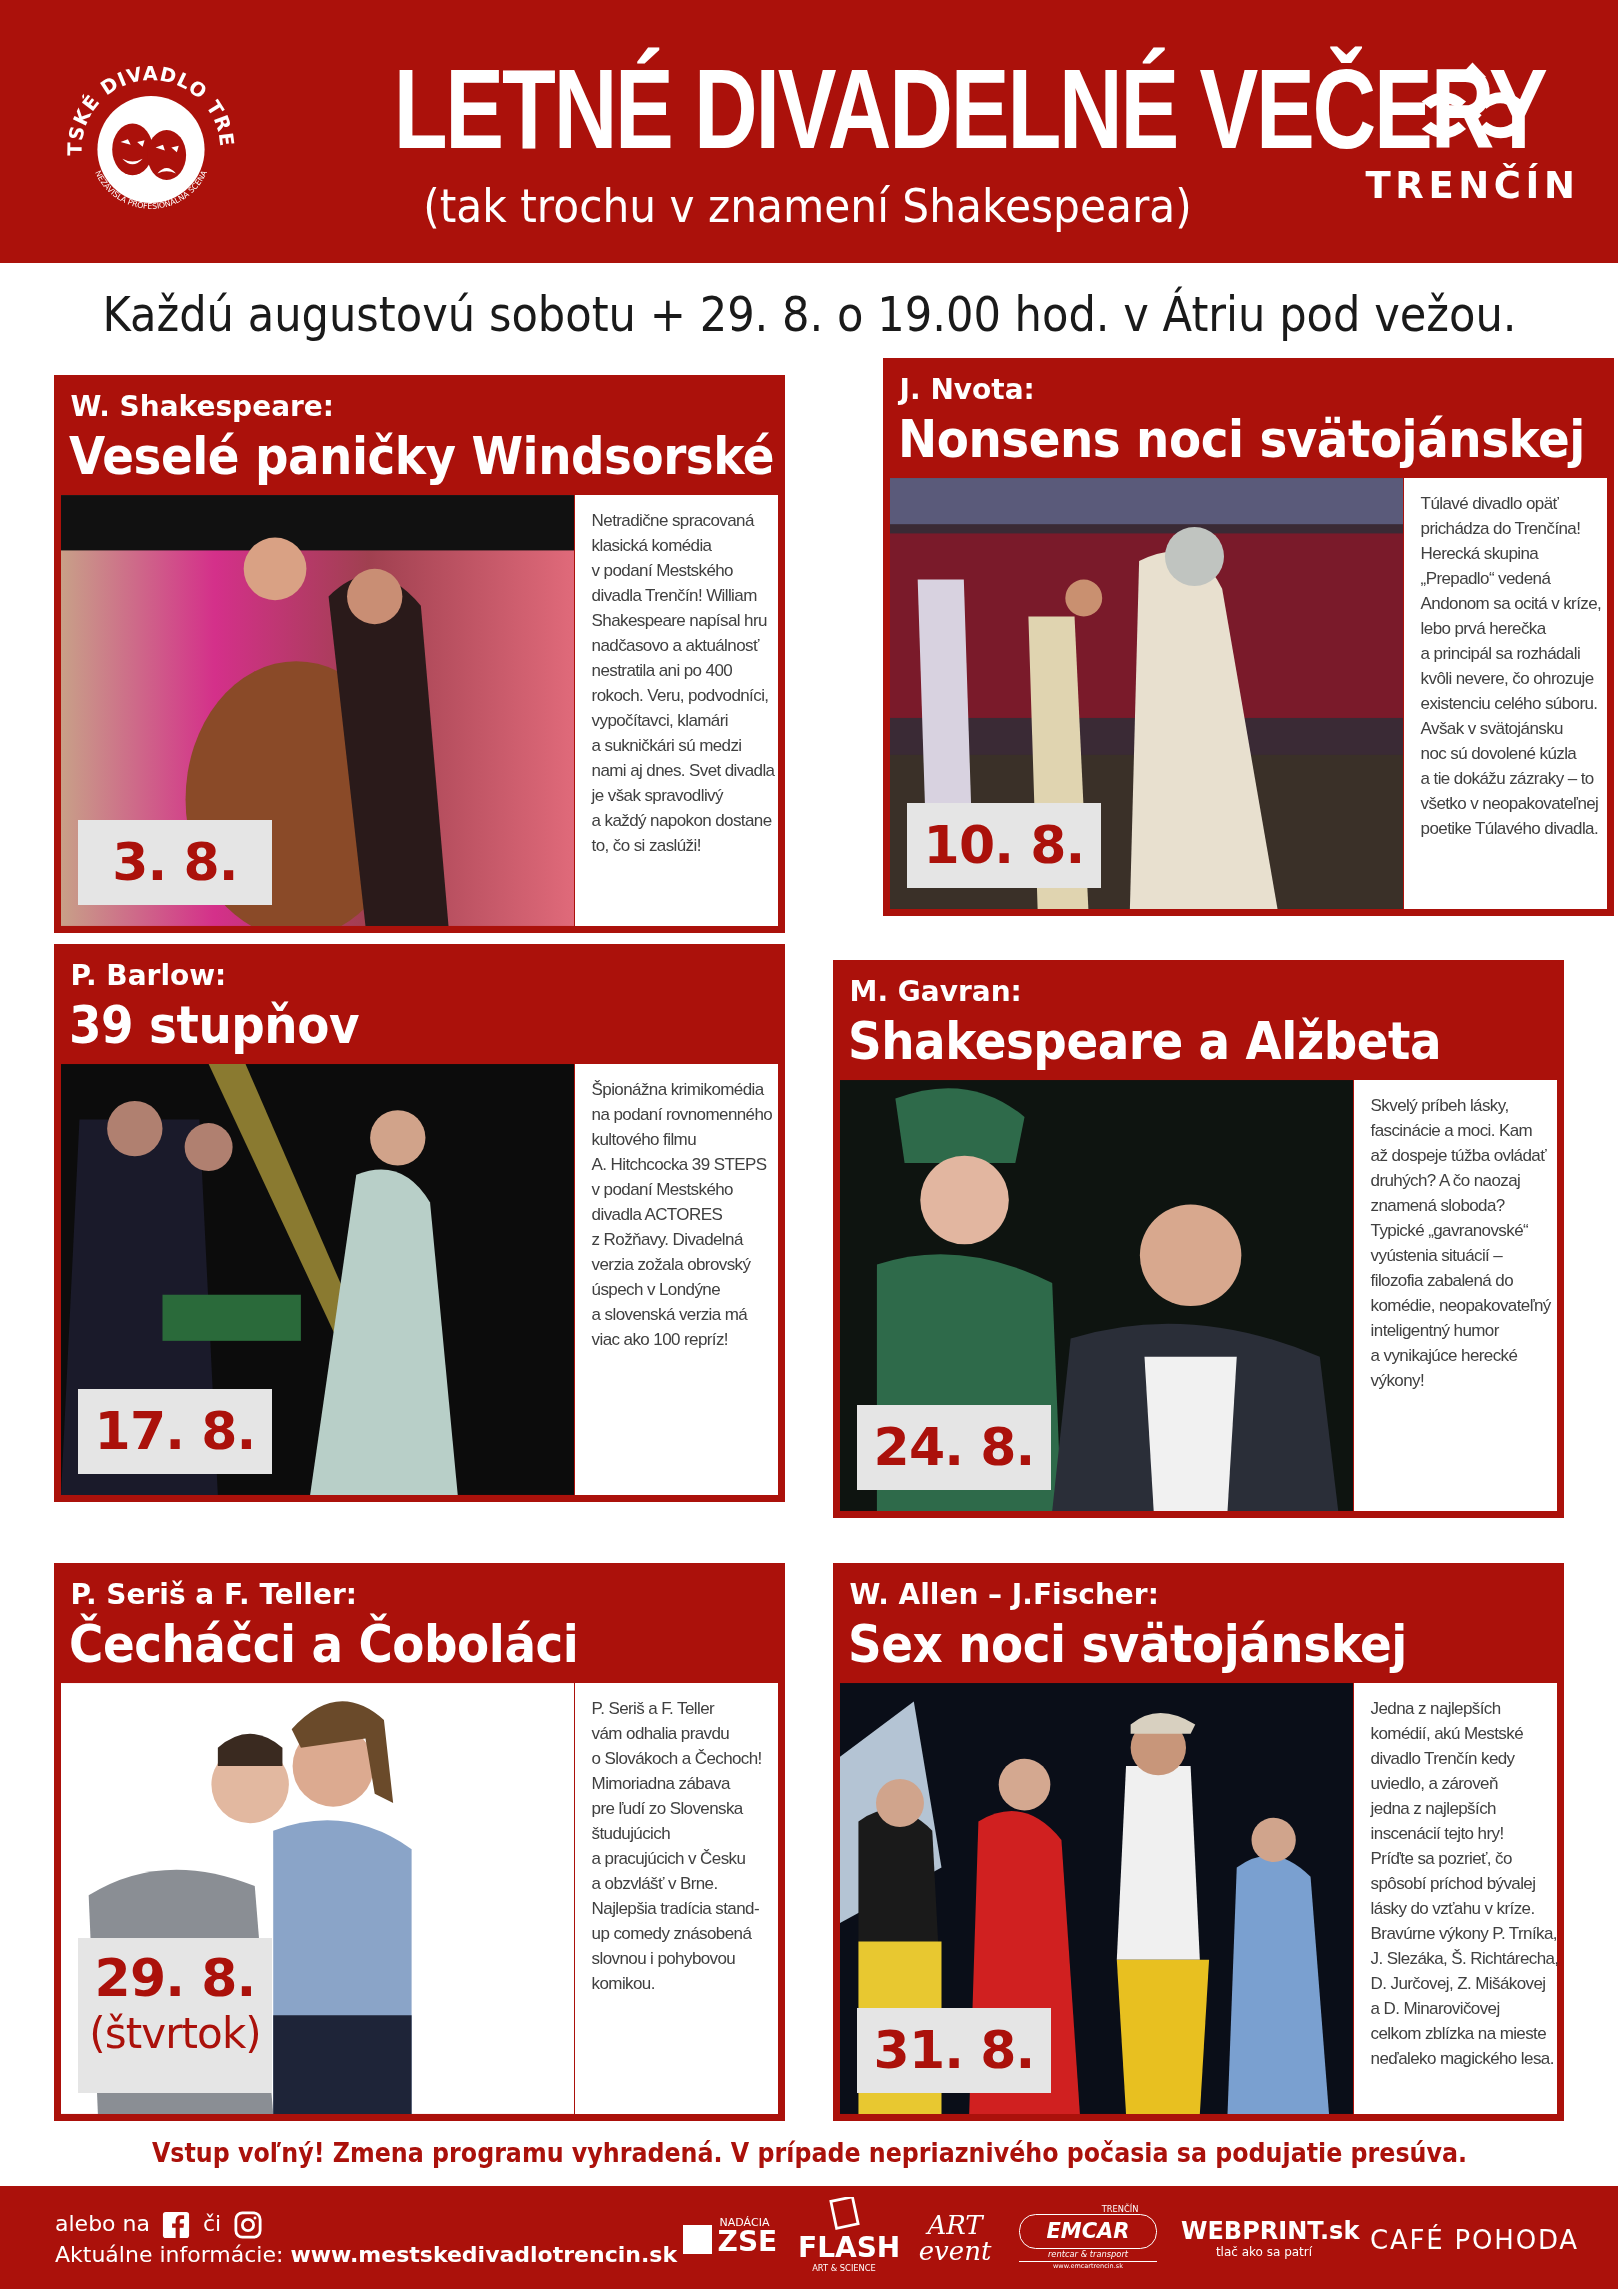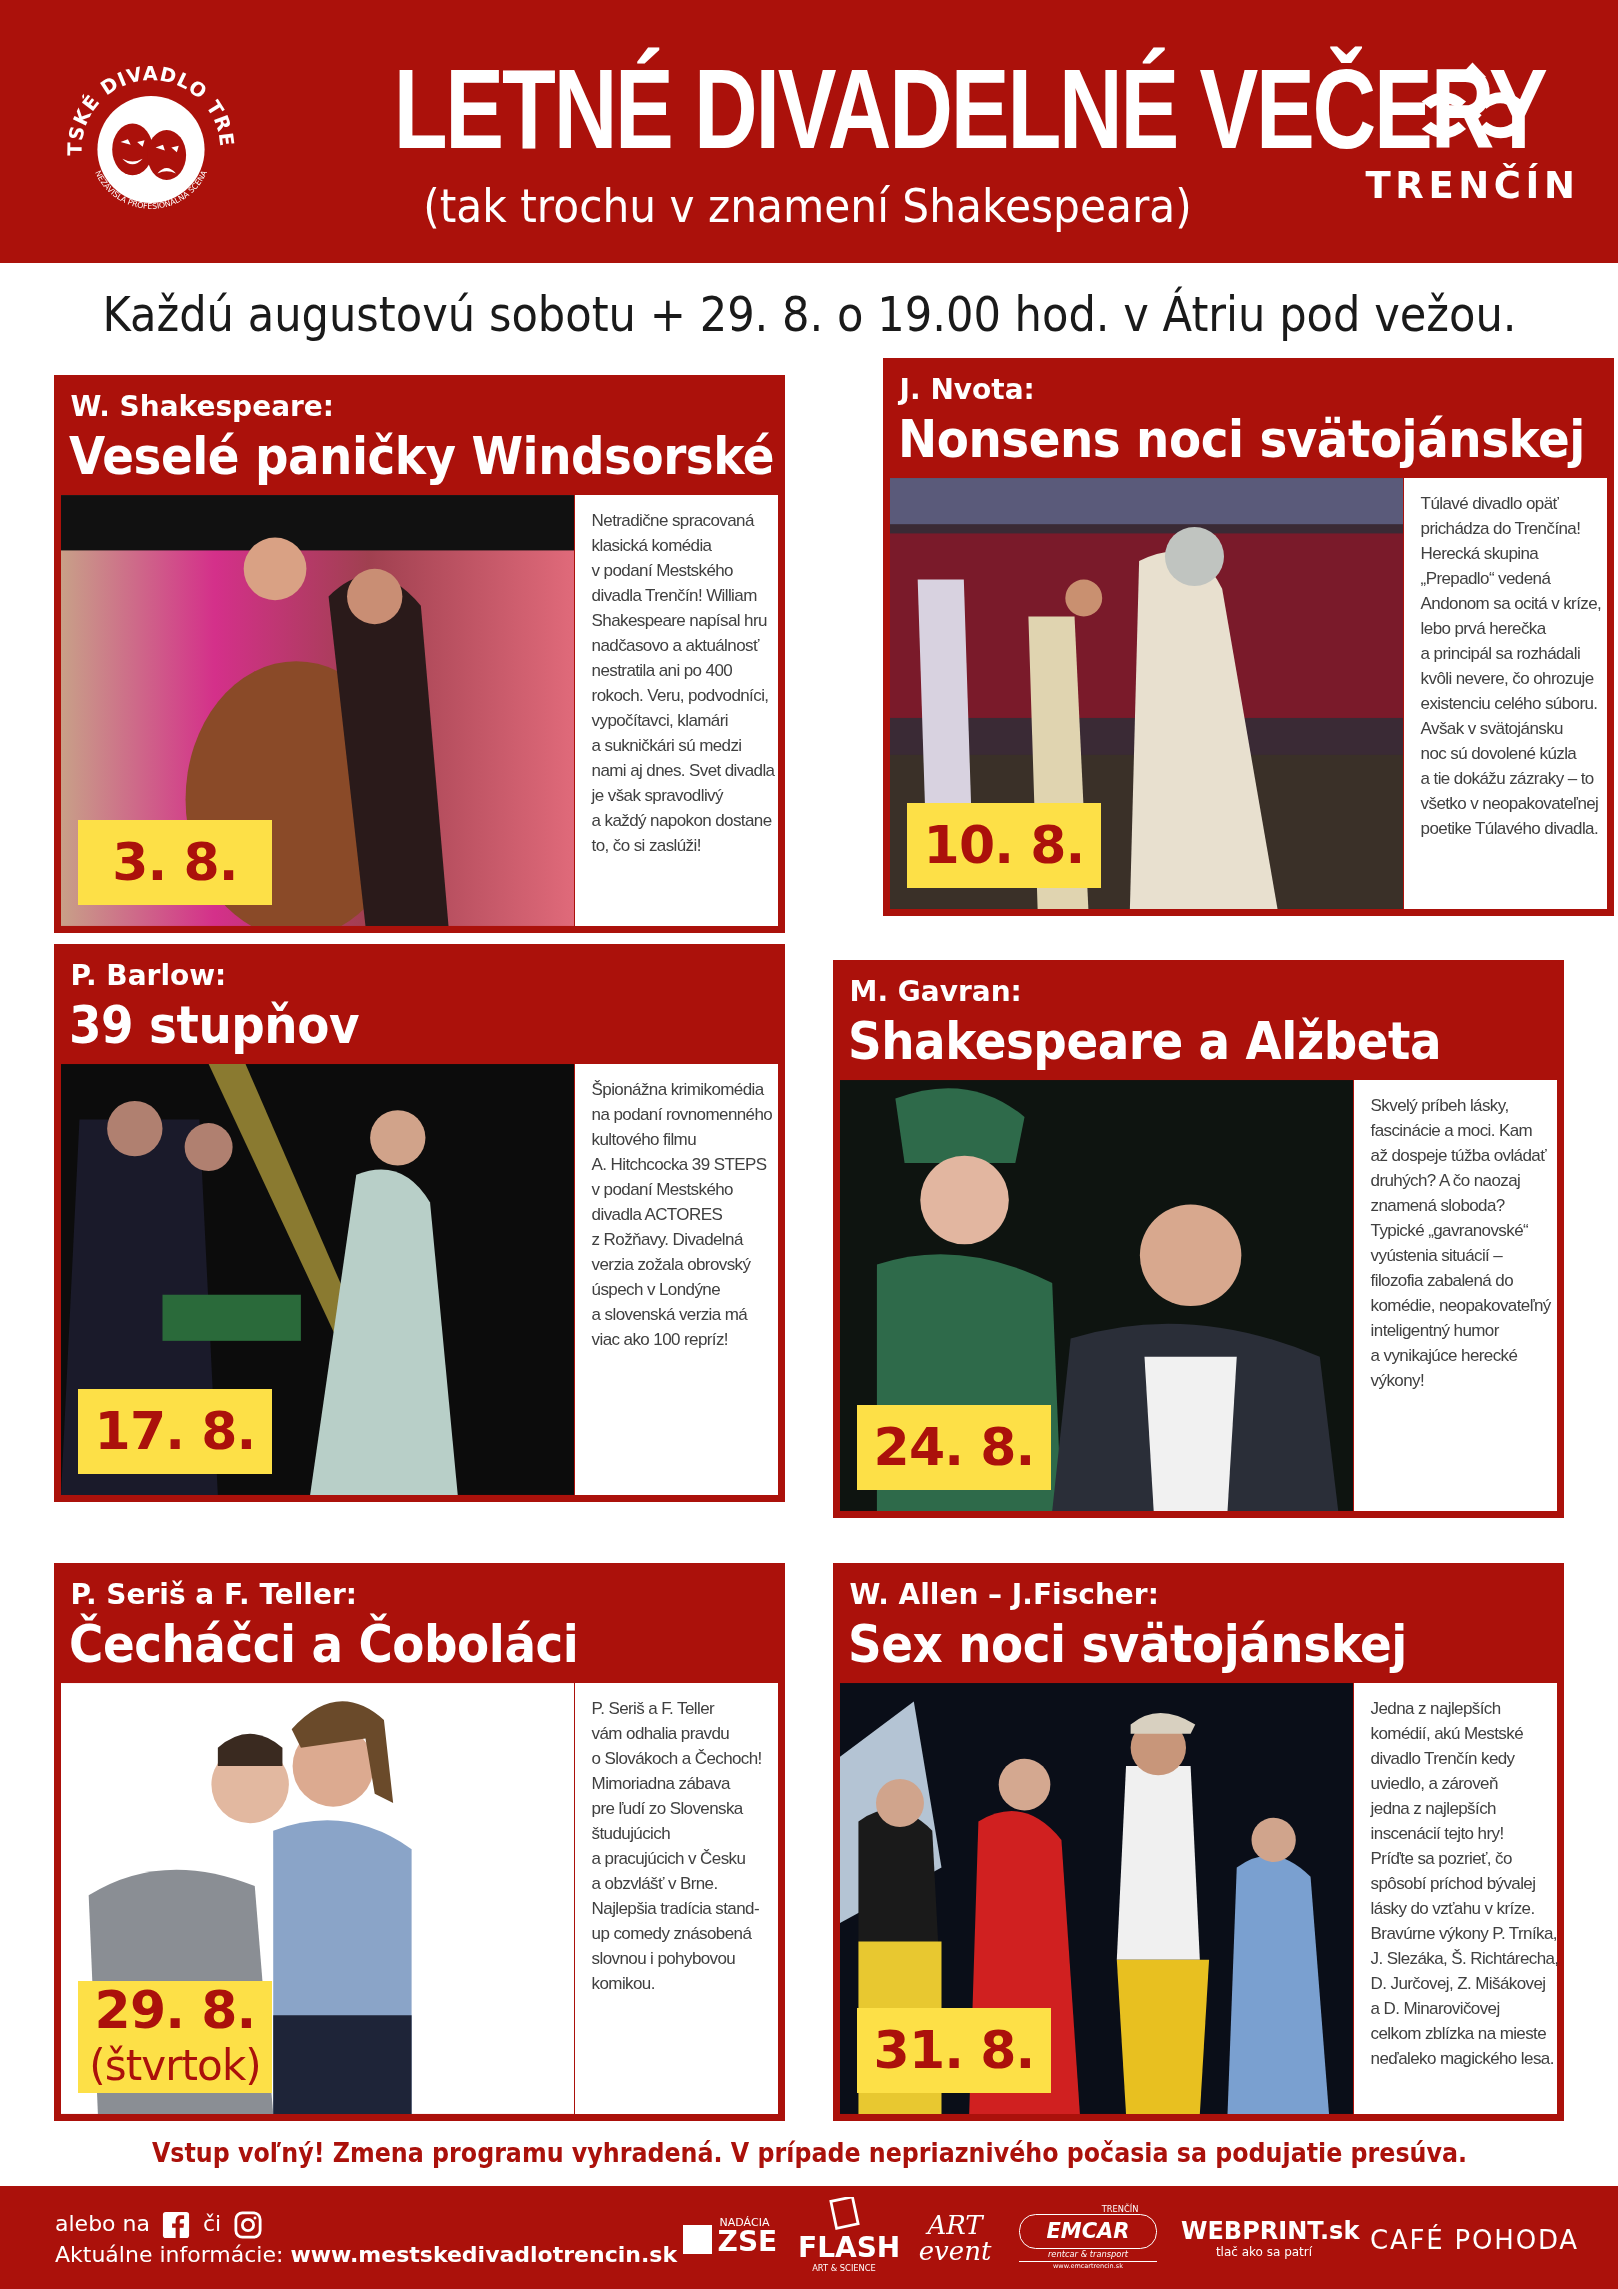--- a/index.html
+++ b/index.html
@@ -26,24 +26,24 @@
   .card .author { position: absolute; left: 16.6px; top: 13px; color: #fff; font-family: "DejaVu Sans", sans-serif;
     font-weight: bold; font-size: 28px; line-height: 37px; white-space: nowrap; }
   .card .play { position: absolute; left: 14.8px; top: 48px; color: #fff; font-family: "DejaVu Sans", sans-serif;
     font-weight: bold; font-size: 52px; line-height: 66px; white-space: nowrap; letter-spacing: -0.5px;
     transform-origin: left center; transform: scaleX(0.9); }
   .card .photo { position: absolute; left: 7.4px; top: 120px; width: 513px; height: 431px; overflow: hidden; }
   .card .desc { position: absolute; left: 521px; top: 120px; width: 203px; height: 431px; background: #fff;
     padding: 13px 5.5px 0 16.6px; font-family: "Liberation Sans", sans-serif; font-size: 17px; line-height: 25px;
     color: #404040; transform-origin: left top; }
   .card .desc span { display: block; white-space: nowrap; letter-spacing: -0.6px; }
-  .card .date { position: absolute; left: 24px; bottom: 28px; width: 194px; height: 85px; background: #fde047;
+  .card .date { position: absolute; left: 24px; bottom: 28px; width: 194px; height: 85px; background: #e5e5e5;
     color: #ab110b; font-family: "DejaVu Sans", sans-serif; font-weight: bold; font-size: 52px; line-height: 85px;
     text-align: center; letter-spacing: -0.9px; }
-  .card .date.tall { height: 112px; bottom: 28px; line-height: 59px; }
+  .card .date.tall { height: 155px; bottom: 28px; line-height: 59px; padding-top: 11px; }
   .card .date .sub { display: block; font-weight: normal; font-size: 42px; line-height: 52px; }
 
   .c1 { left: 54px; top: 358px; margin-top: 17px; } .c2 { left: 883px; top: 358px; }
   .c3 { left: 54px; top: 944px; } .c4 { left: 833px; top: 960px; }
   .c5 { left: 54px; top: 1563px; } .c6 { left: 833px; top: 1563px; }
 
   .notice { position: absolute; left: 0; top: 2132px; width: 1619px; text-align: center; color: #ab110b;
     font-family: "DejaVu Sans", sans-serif; font-weight: bold; font-size: 27px; line-height: 41px;
     white-space: nowrap; transform: scaleX(0.88); }
 

